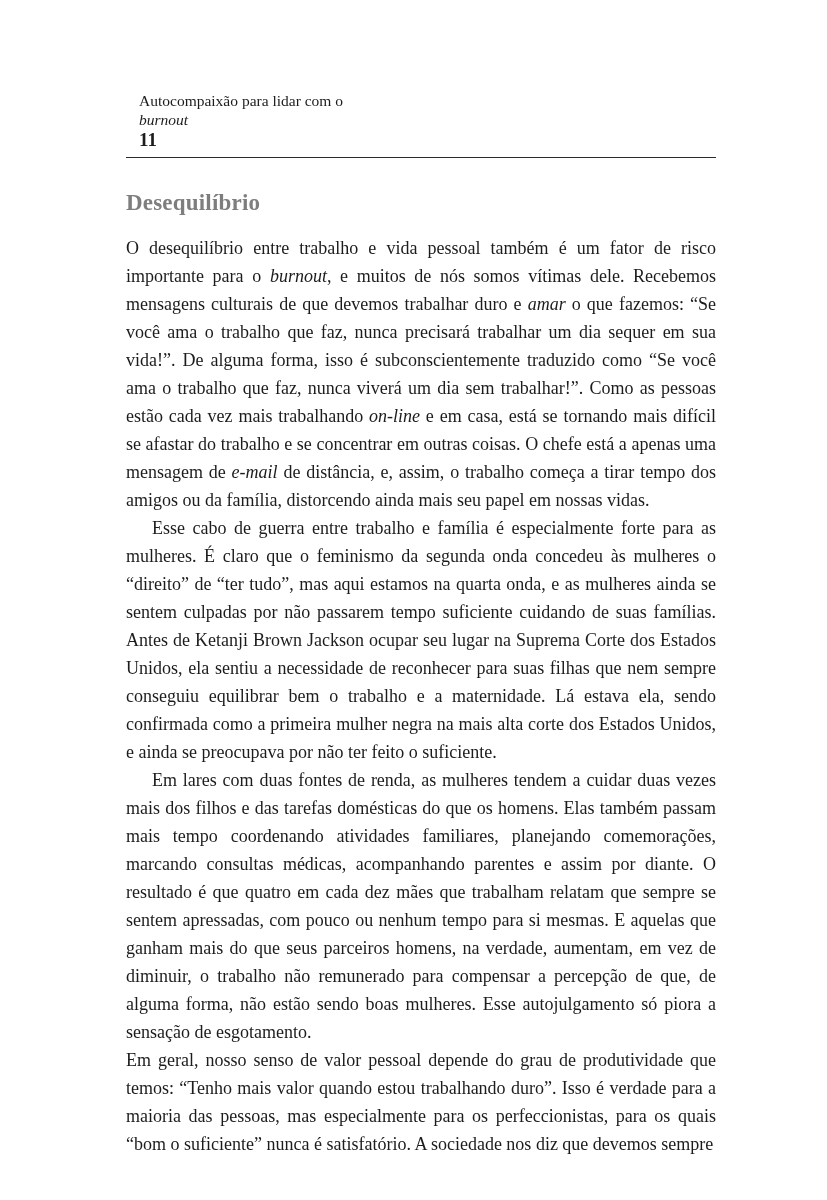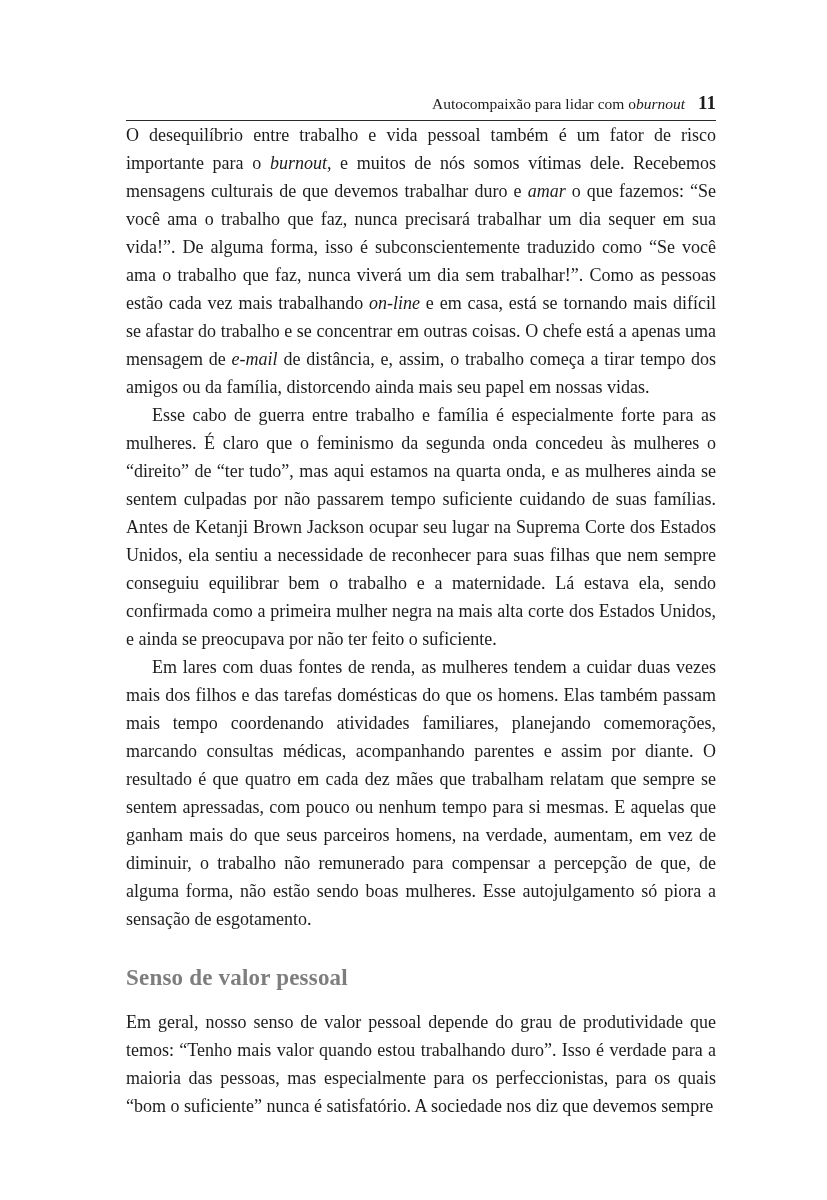--- a/index.html
+++ b/index.html
@@ -26,20 +26,21 @@
     width:590px;
   }
   .running-header{
     display:flex;
     justify-content:flex-end;
     align-items:baseline;
     font-size:15.5px;
     line-height:1.2;
     color:var(--c-body);
     padding-bottom:5px;
+    flex-direction:column;
   }
   .running-header em{font-style:italic;}
   .running-header .page-number{
     font-weight:bold;
     font-size:19px;
     margin-left:13px;
   }
   .header-rule{
     border:none;
     border-top:1.5px solid var(--c-rule);
@@ -73,21 +74,21 @@
 
     <div class="running-header">
       <span>Autocompaixão para lidar com o </span>
         <em>burnout</em>
         <span class="page-number">11</span>
     </div>
 
     <hr class="header-rule">
 
     <main>
+        <h2 class="section-heading">Desequilíbrio</h2>
         <p class="body-para"><span>O desequilíbrio entre trabalho e vida pessoal também é um fator de risco importante para o </span><em>burnout</em><span>, e muitos de nós somos vítimas dele. Recebemos mensagens culturais de que devemos trabalhar duro e </span><em>amar</em><span> o que fazemos: “Se você ama o trabalho que faz, nunca precisará trabalhar um dia sequer em sua vida!”. De alguma forma, isso é subconscientemente traduzido como “Se você ama o trabalho que faz, nunca viverá um dia sem trabalhar!”. Como as pessoas estão cada vez mais trabalhando </span><em>on-line</em><span> e em casa, está se tornando mais difícil se afastar do trabalho e se concentrar em outras coisas. O chefe está a apenas uma mensagem de </span><em>e-mail</em><span> de distância, e, assim, o trabalho começa a tirar tempo dos amigos ou da família, distorcendo ainda mais seu papel em nossas vidas.</span></p>
         <p class="body-para indent"><span>Esse cabo de guerra entre trabalho e família é especialmente forte para as mulheres. É claro que o feminismo da segunda onda concedeu às mulheres o “direito” de “ter tudo”, mas aqui estamos na quarta onda, e as mulheres ainda se sentem culpadas por não passarem tempo suficiente cuidando de suas famílias. Antes de Ketanji Brown Jackson ocupar seu lugar na Suprema Corte dos Estados Unidos, ela sentiu a necessidade de reconhecer para suas filhas que nem sempre conseguiu equilibrar bem o trabalho e a maternidade. Lá estava ela, sendo confirmada como a primeira mulher negra na mais alta corte dos Estados Unidos, e ainda se preocupava por não ter feito o suficiente.</span></p>
         <p class="body-para indent"><span>Em lares com duas fontes de renda, as mulheres tendem a cuidar duas vezes mais dos filhos e das tarefas domésticas do que os homens. Elas também passam mais tempo coordenando atividades familiares, planejando comemorações, marcando consultas médicas, acompanhando parentes e assim por diante. O resultado é que quatro em cada dez mães que trabalham relatam que sempre se sentem apressadas, com pouco ou nenhum tempo para si mesmas. E aquelas que ganham mais do que seus parceiros homens, na verdade, aumentam, em vez de diminuir, o trabalho não remunerado para compensar a percepção de que, de alguma forma, não estão sendo boas mulheres. Esse autojulgamento só piora a sensação de esgotamento.</span></p>
-        <h2 class="section-heading">Senso de valor pessoal</h2>
         <p class="body-para"><span>Em geral, nosso senso de valor pessoal depende do grau de produtividade que temos: “Tenho mais valor quando estou trabalhando duro”. Isso é verdade para a maioria das pessoas, mas especialmente para os perfeccionistas, para os quais “bom o suficiente” nunca é satisfatório. A sociedade nos diz que devemos sempre</span></p>
       </main>
 
   </div>
 </div>
 
 </body></html>

